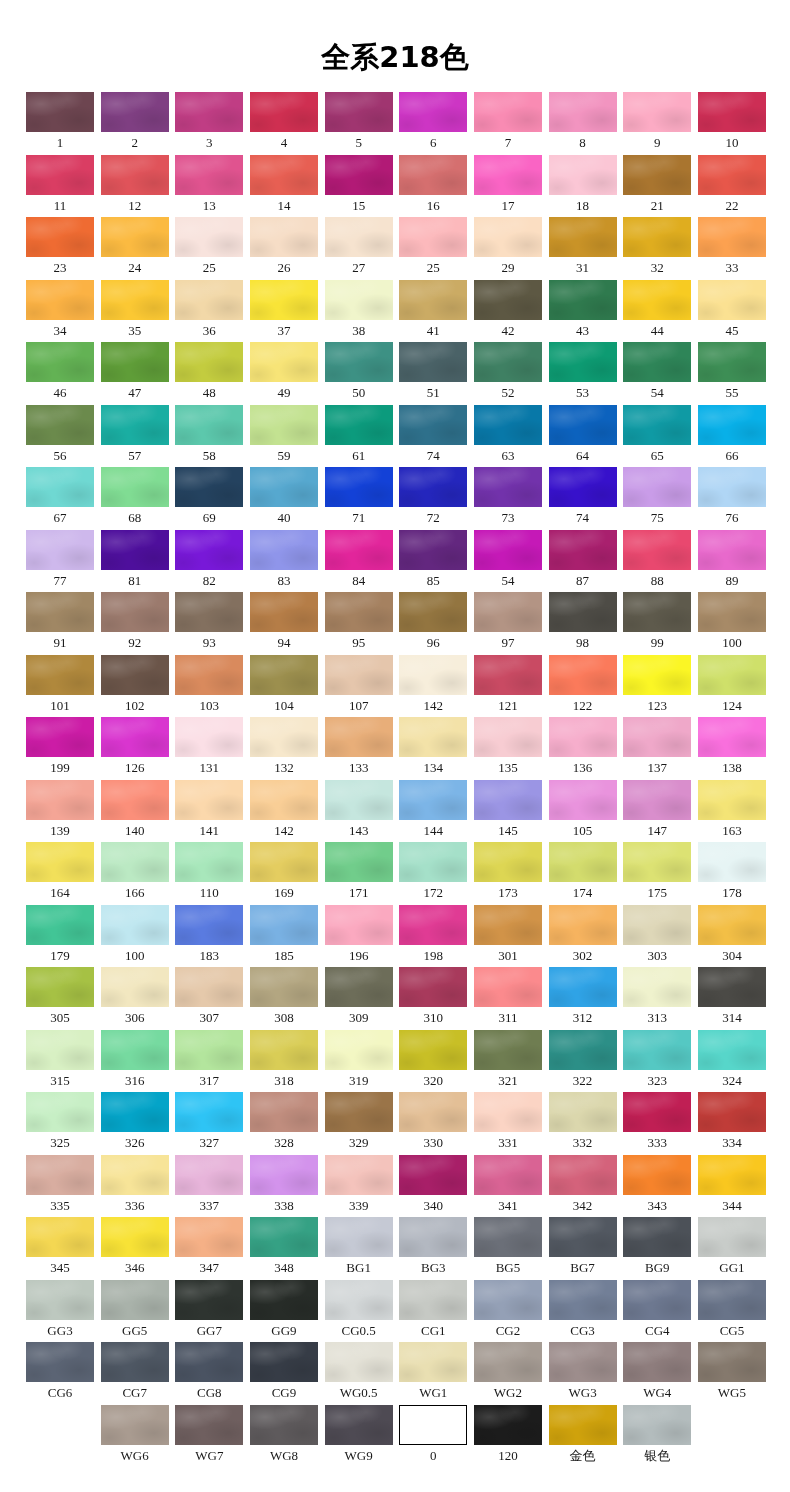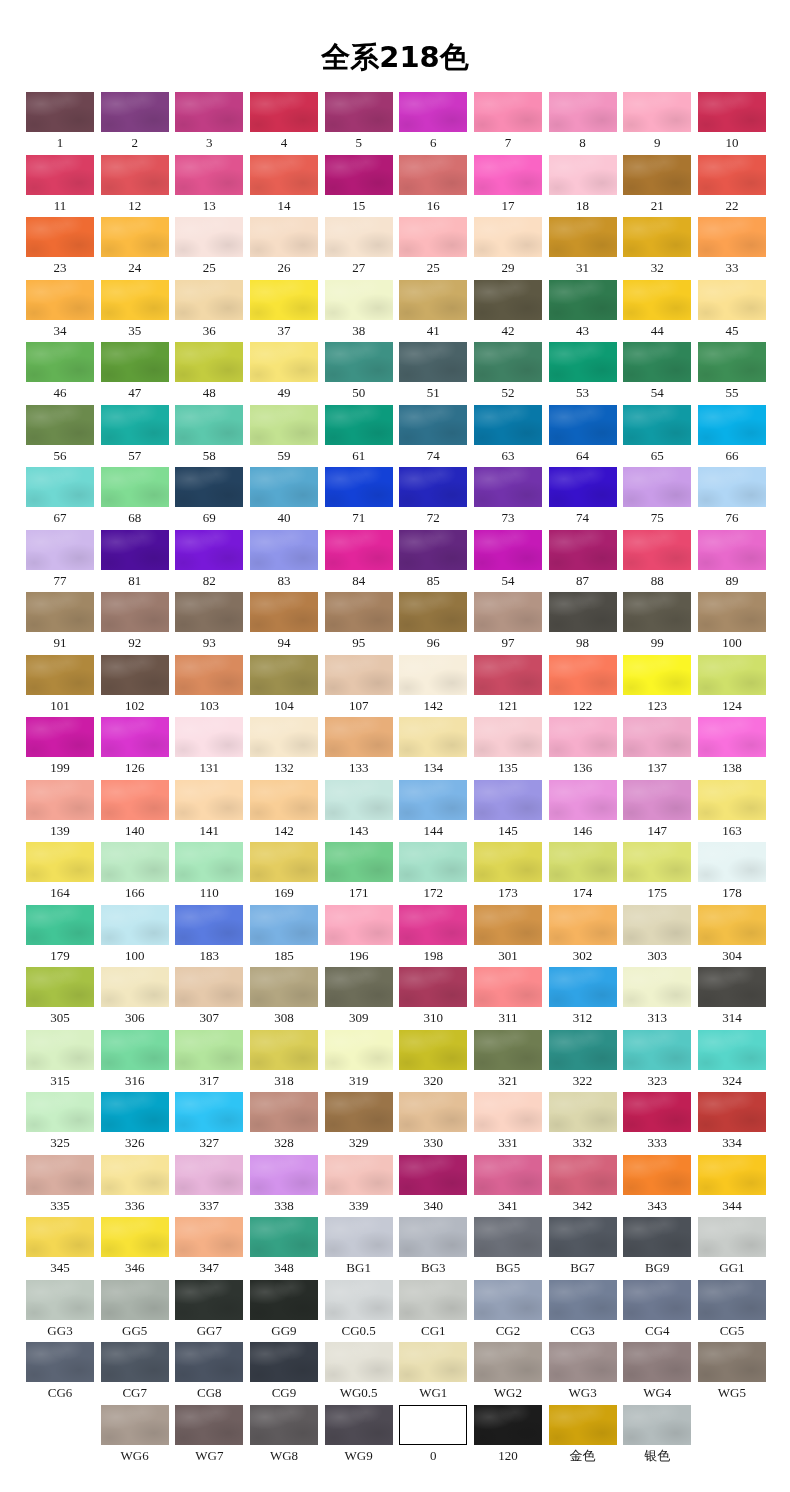--- a/index.html
+++ b/index.html
@@ -582,21 +582,21 @@
         <div class="swatch-cell">
           <div class="swatch-chip" style="background-color: rgb(124, 181, 231);"></div>
           <div class="swatch-label">144</div>
         </div>
         <div class="swatch-cell">
           <div class="swatch-chip" style="background-color: rgb(155, 149, 228);"></div>
           <div class="swatch-label">145</div>
         </div>
         <div class="swatch-cell">
           <div class="swatch-chip" style="background-color: rgb(233, 147, 221);"></div>
-          <div class="swatch-label">146</div>
+          <div class="swatch-label">105</div>
         </div>
         <div class="swatch-cell">
           <div class="swatch-chip" style="background-color: rgb(217, 142, 204);"></div>
           <div class="swatch-label">147</div>
         </div>
         <div class="swatch-cell">
           <div class="swatch-chip" style="background-color: rgb(244, 228, 118);"></div>
           <div class="swatch-label">163</div>
         </div>
       </div>

